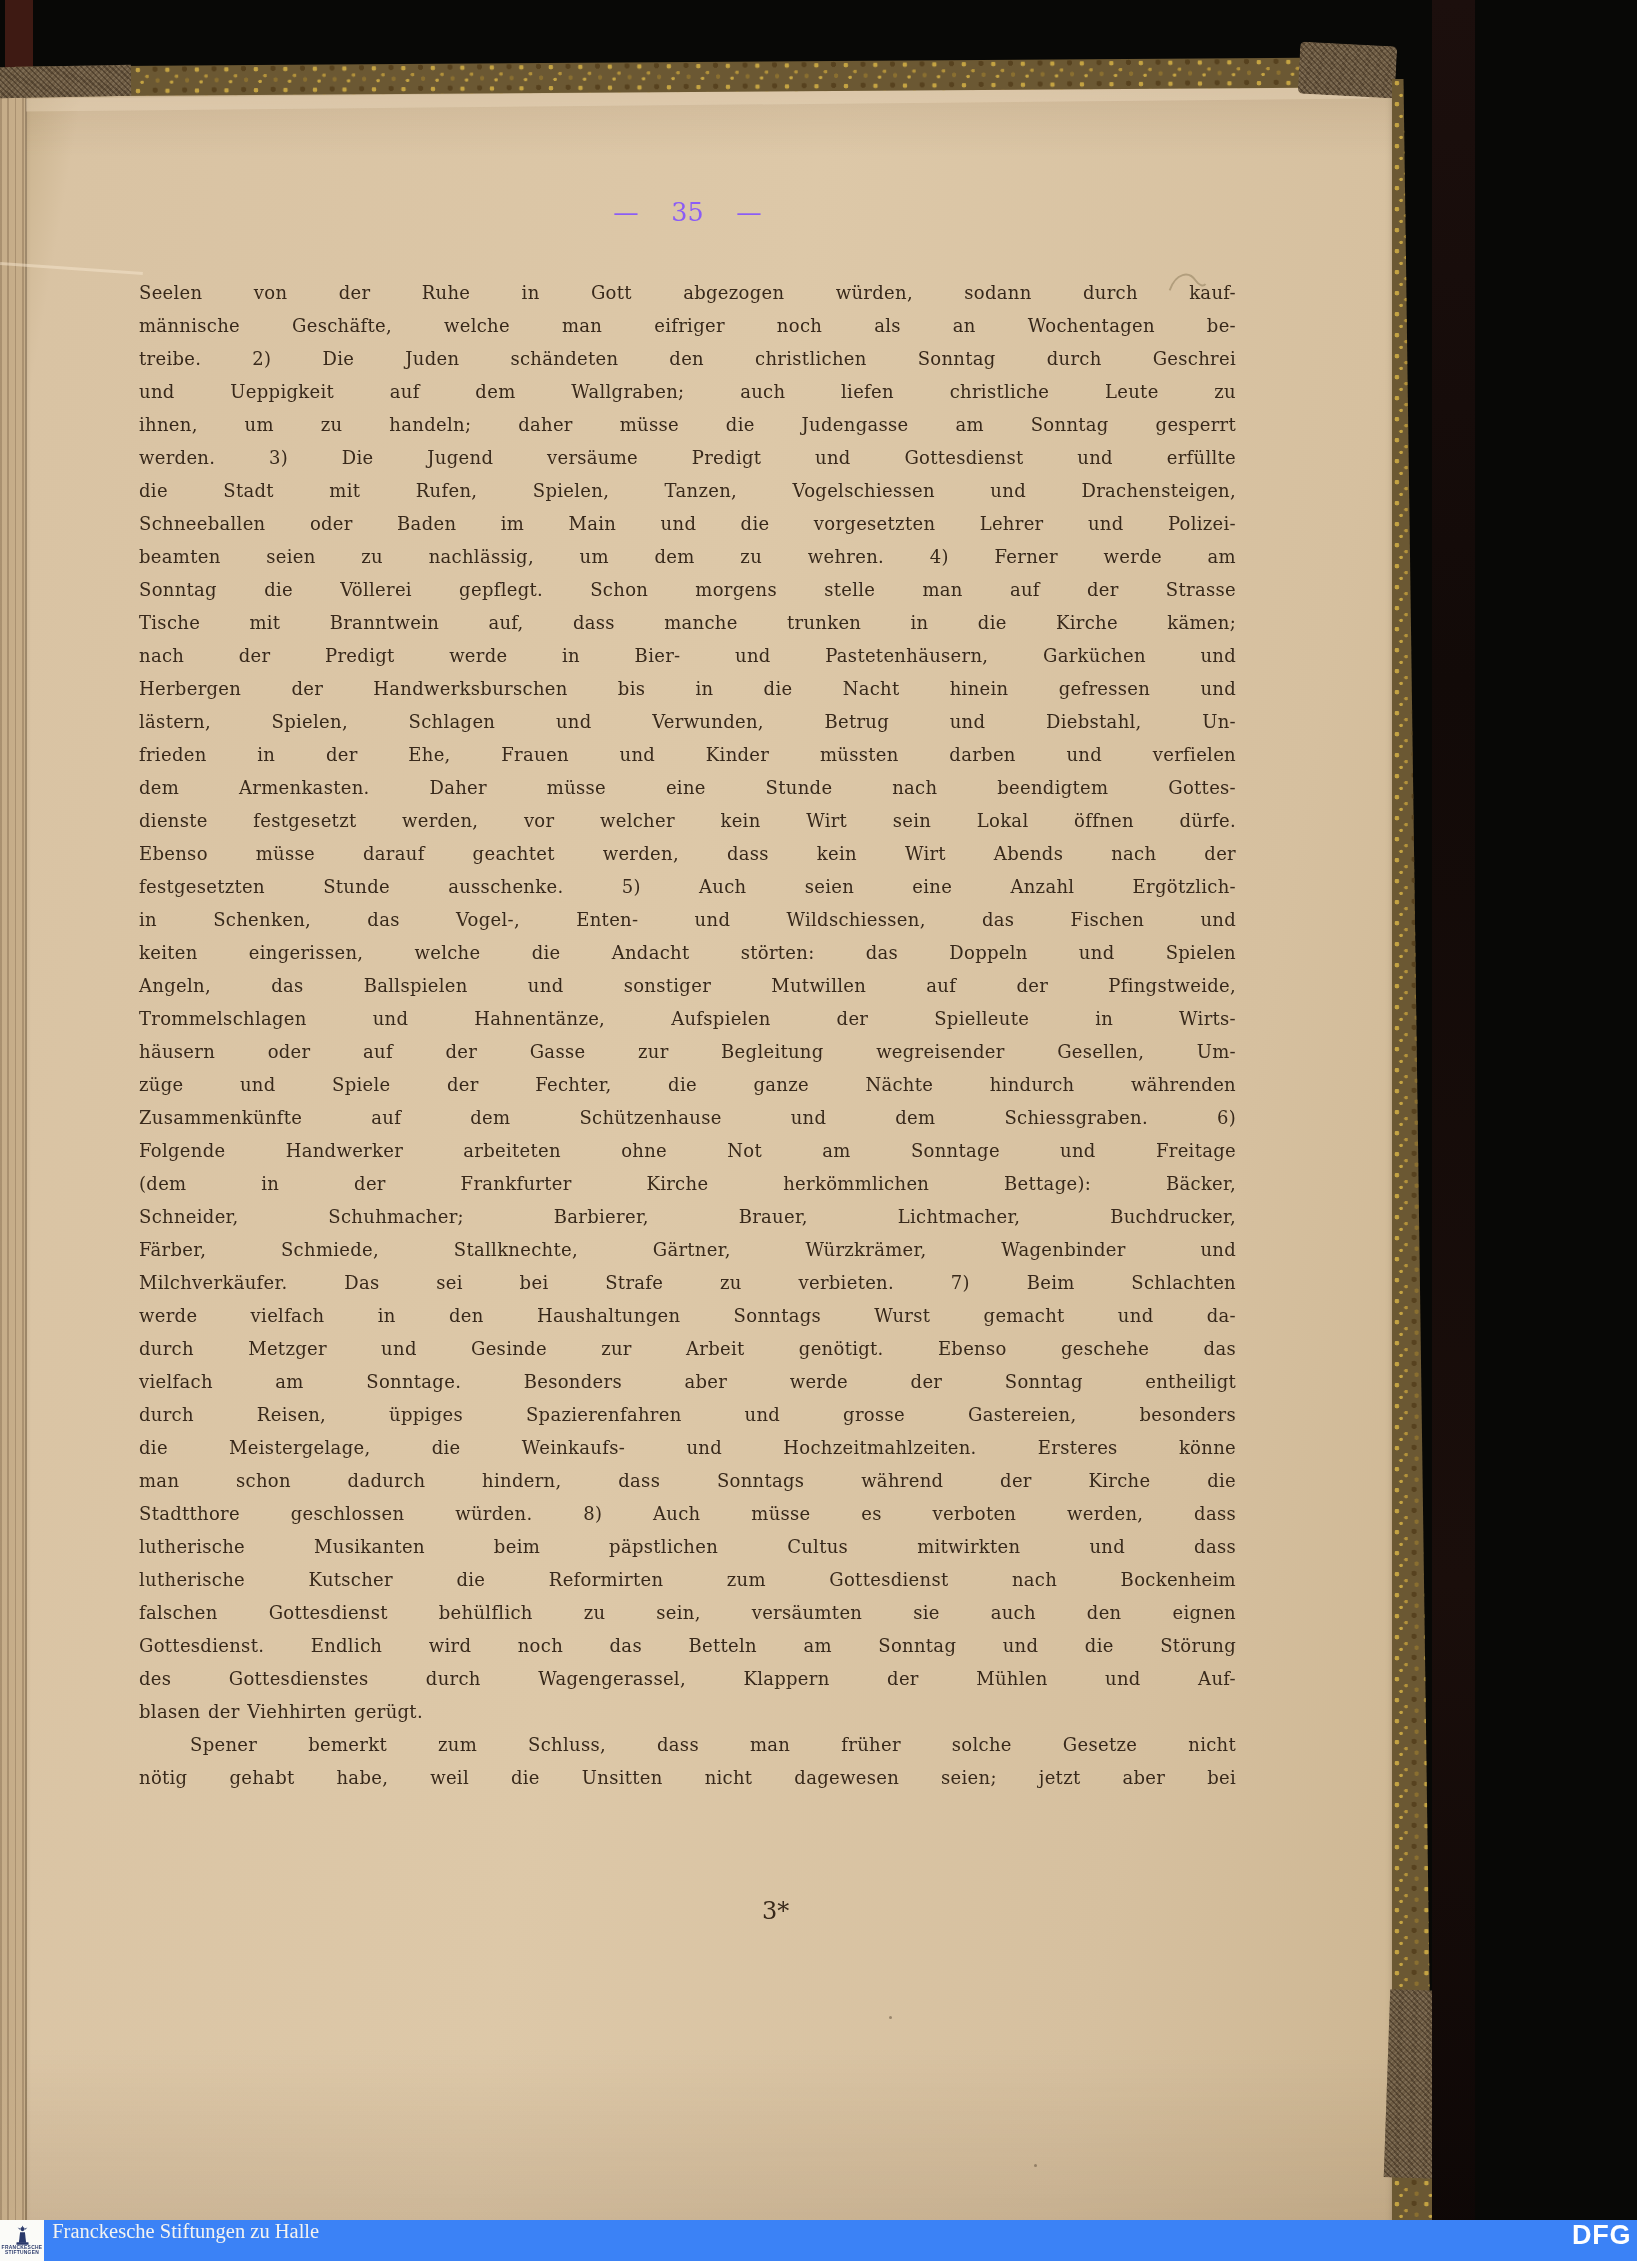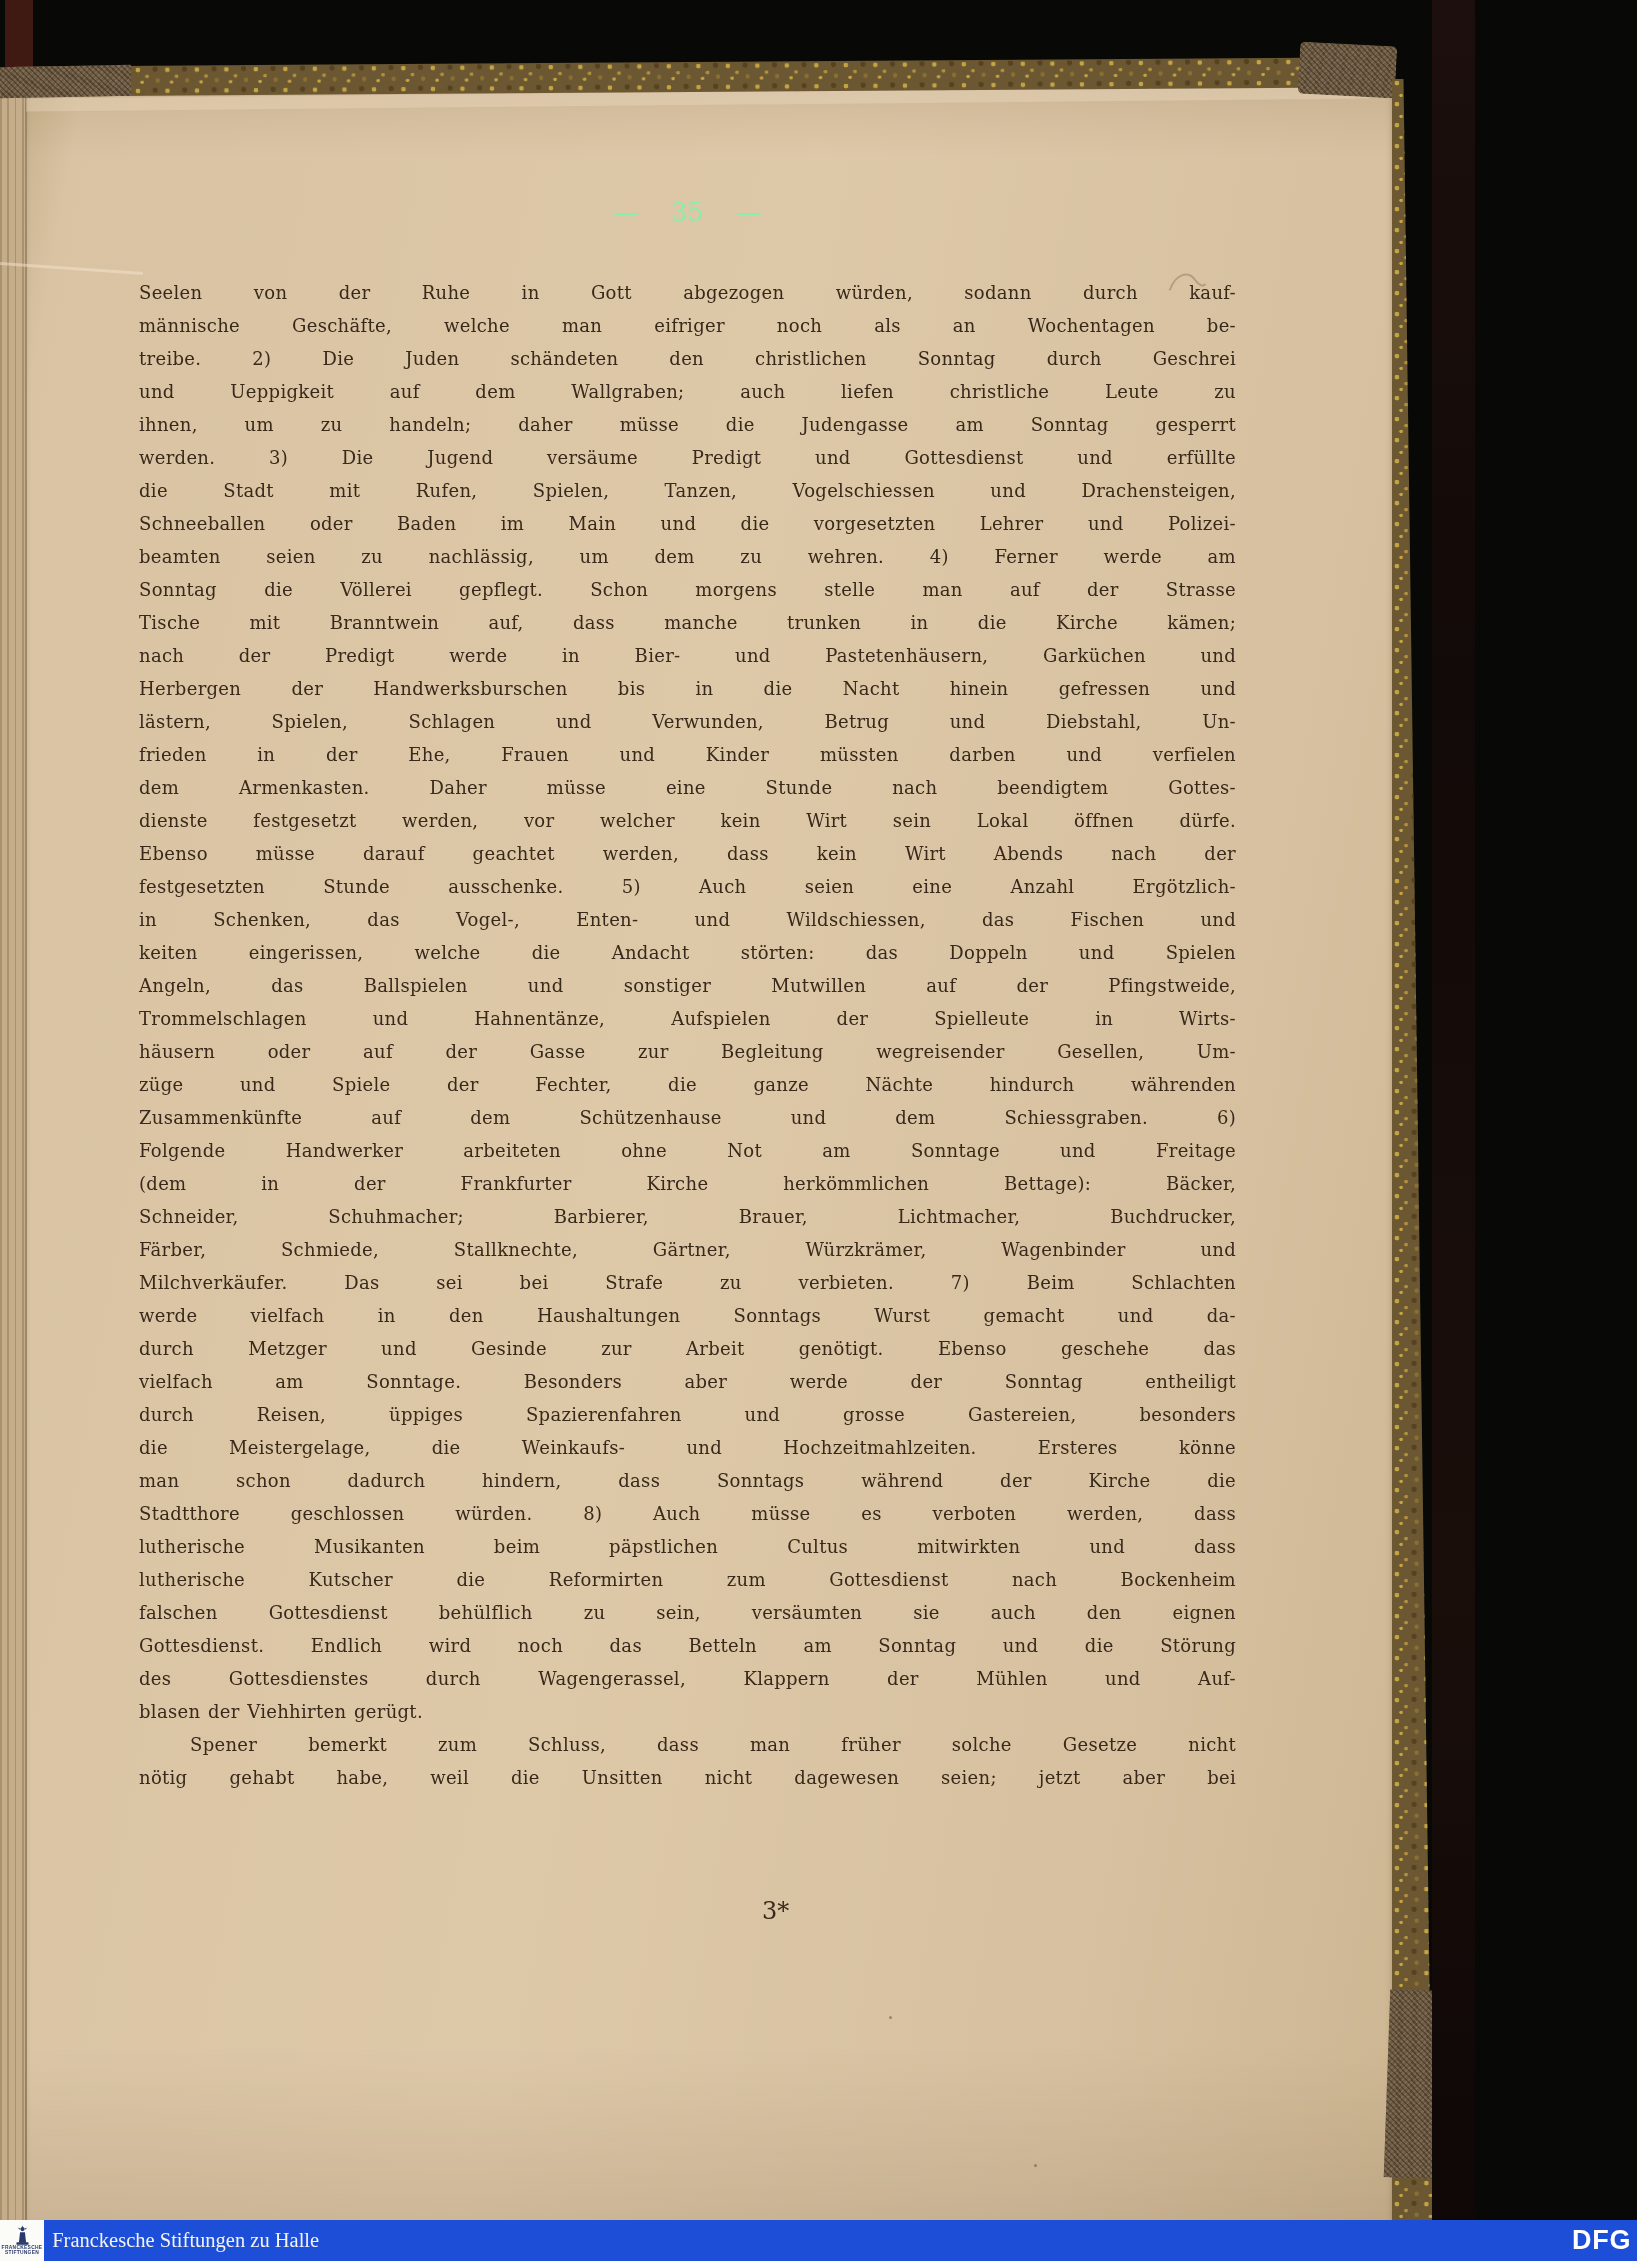--- a/index.html
+++ b/index.html
@@ -47,30 +47,30 @@
   #right-maroon{position:absolute;left:1432px;top:0;width:43px;height:2261px;
     background:linear-gradient(180deg,#1c0f0d 0,#120a08 30%,#1a0e0b 70%,#0d0706 100%);}
 
   
   #textblock{position:absolute;left:139px;top:276px;width:1097px;color:#38291b;
     font-size:18px;letter-spacing:0.3px;word-spacing:1.6px;}
   .line{height:33px;line-height:33px;text-align:justify;text-align-last:justify;
     white-space:nowrap0;overflow:visible;}
   .line-last{text-align-last:left;}
   #page-head{position:absolute;left:139px;top:197px;width:1097px;text-align:center;
-    color:#86efac;font-size:25.4px;word-spacing:24.6px;}
+    color:#8b5cf6;font-size:25.4px;word-spacing:24.6px;}
   #signature{position:absolute;left:762px;top:1897px;color:#38291b;font-size:24px;}
 
   
   #ink-mark{position:absolute;left:1168px;top:269px;opacity:.55;}
   .speck{position:absolute;width:3.3px;height:3.3px;border-radius:50%;background:#5a4a38;opacity:.5;}
 
   
-  #footer-bar{position:absolute;left:0;bottom:0;width:1638px;height:41px;background:#1d4ed8;
-    display:flex;align-items:center;z-index:10;}
+  #footer-bar{position:absolute;left:0;bottom:0;width:1638px;height:41px;background:#3b82f6;
+    display:flex;align-items:flex-start;z-index:10;}
   #logo-box{width:44px;height:41px;background:#fbfbf8;display:flex;flex-direction:column;
     align-items:center;justify-content:center;flex:0 0 auto;}
   #logo-glyph{width:21px;height:21px;display:block;}
   .logo-text{font-family:"Liberation Sans",sans-serif;font-size:4.9px;line-height:4.9px;
     letter-spacing:0.3px;color:#2b3a6b;font-weight:bold;}
   #footer-label{margin-left:8.2px;color:#f4f3f0;font-size:20.5px;
     font-family:"Liberation Serif","DejaVu Serif",serif;}
   #footer-spacer{flex:1 1 auto;}
   #dfg{margin-right:6.6px;color:#ffffff;font-family:"Liberation Sans",sans-serif;
     font-weight:bold;font-size:27px;letter-spacing:0.8px;font-stretch:condensed;}

